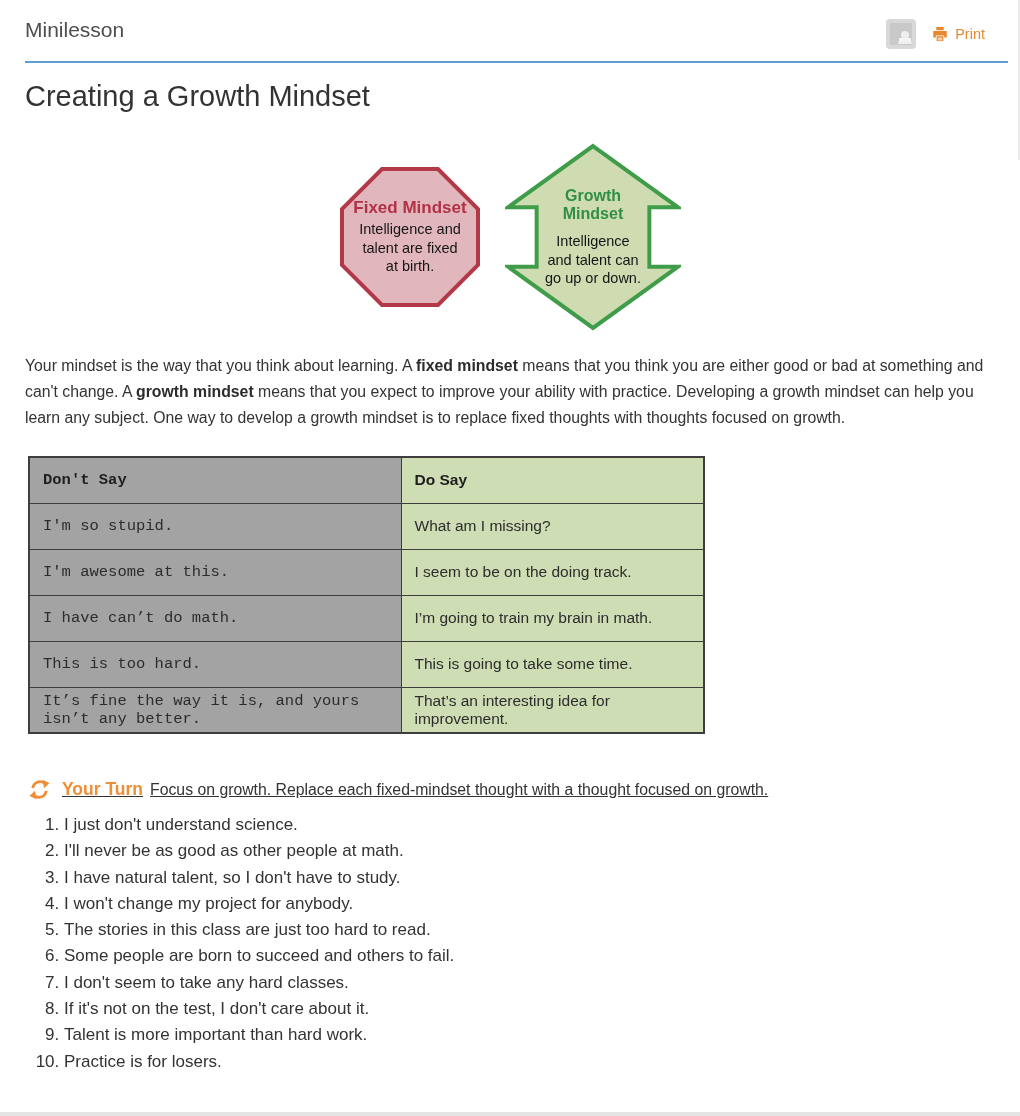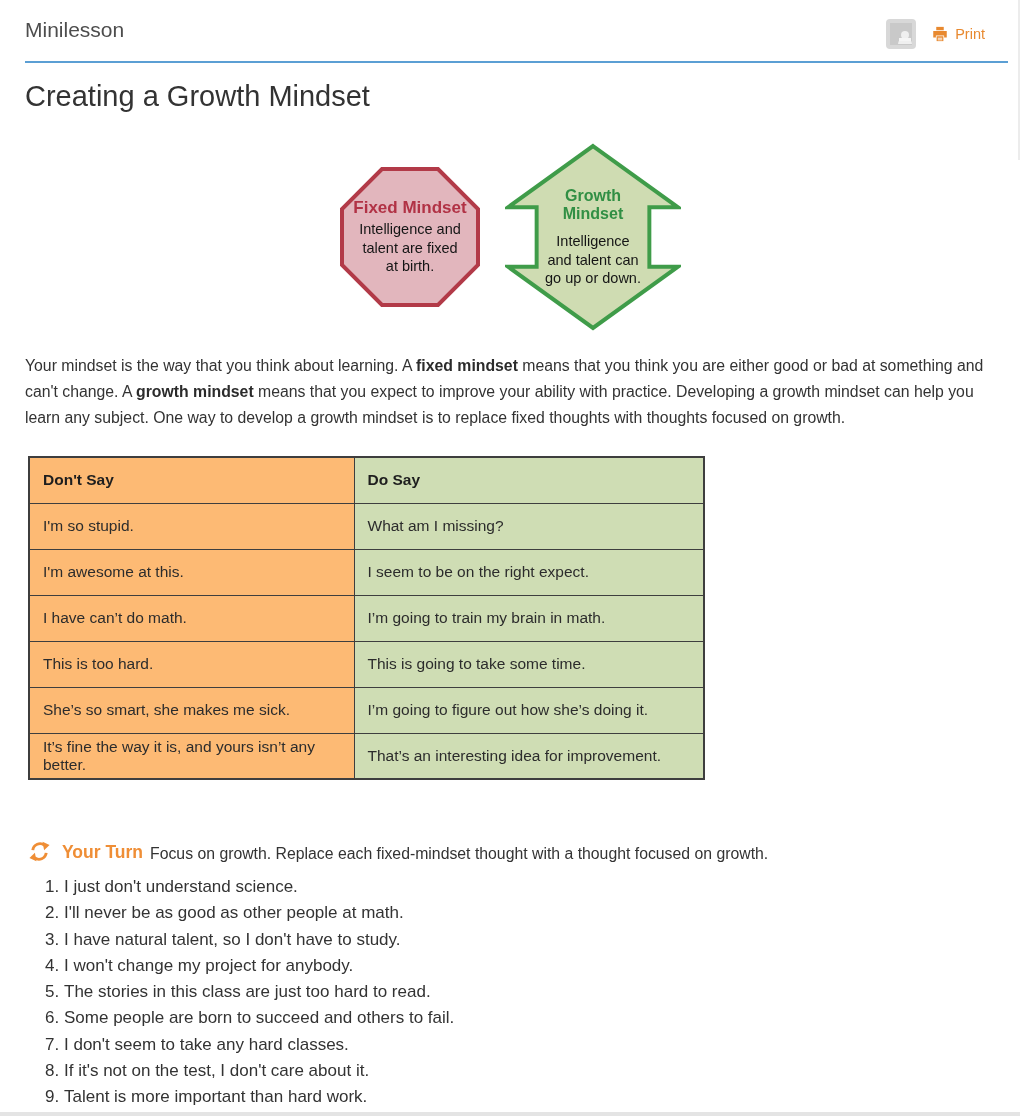--- a/index.html
+++ b/index.html
@@ -50,25 +50,25 @@
   .intro { margin: 21px 28px 0 25px; max-width: 967px; font-size: 15.8px; line-height: 26px; color: #333; }
   .intro b { color: #2b2b2b; }
 
   
   .mindset-table { border-collapse: collapse; margin: 25px 0 0 28px; width: 677px; border: 2px solid #3e3e3e; }
   .mindset-table th, .mindset-table td {
     border: 1px solid #3e3e3e; height: 46px; padding: 0 13px;
     font-size: 15.5px; text-align: left; vertical-align: middle; color: #2c2c2c;
   }
   .mindset-table th { font-weight: 700; color: #1e1e1e; }
-  .col-dont { background: #fdba74; width: 325px; }
+  .col-dont { background: #a3a3a3; width: 372px; font-family: Liberation Mono, monospace; }
   .col-do   { background: #cfddb4; }
 
   
-  .your-turn { margin: 60px 25px 0 28px; font-size: 15.8px; color: #333; display: flex; align-items: flex-end; flex-wrap: wrap; }
+  .your-turn { margin: 44px 25px 0 28px; font-size: 15.8px; color: #333; display: flex; align-items: center; flex-wrap: wrap; text-decoration: underline; }
   .yt-icon { margin-right: 11px; display: inline-flex; }
   .yt-label { color: #ef8e36; font-weight: 700; font-size: 17.5px; margin-right: 7px; }
 
   
   .exercise-list { margin: 11px 25px 0 0; padding-left: 64px; }
   .exercise-list li { font-size: 17px; color: #333; line-height: 26.3px; }
 
   
   .page-right-edge { position: absolute; top: 0; right: 0; width: 2px; height: 160px; background: #ececec; }
   .page-bottom-edge { position: absolute; left: 0; right: 0; bottom: 0; height: 4px; background: #e4e4e4; }
@@ -144,33 +144,29 @@
       <th class="col-do">Do Say</th>
     </tr>
   </thead>
   <tbody>
       <tr>
         <td class="col-dont">I'm so stupid.</td>
         <td class="col-do">What am I missing?</td>
       </tr>
       <tr>
         <td class="col-dont">I'm awesome at this.</td>
-        <td class="col-do">I seem to be on the right expect.</td>
+        <td class="col-do">I seem to be on the doing track.</td>
       </tr>
       <tr>
         <td class="col-dont">I have can’t do math.</td>
         <td class="col-do">I’m going to train my brain in math.</td>
       </tr>
       <tr>
         <td class="col-dont">This is too hard.</td>
         <td class="col-do">This is going to take some time.</td>
-      </tr>
-      <tr>
-        <td class="col-dont">She’s so smart, she makes me sick.</td>
-        <td class="col-do">I’m going to figure out how she’s doing it.</td>
       </tr>
       <tr>
         <td class="col-dont">It’s fine the way it is, and yours isn’t any better.</td>
         <td class="col-do">That’s an interesting idea for improvement.</td>
       </tr>
     </tbody>
 </table>
 
 <div class="your-turn">
   <span class="yt-icon">

